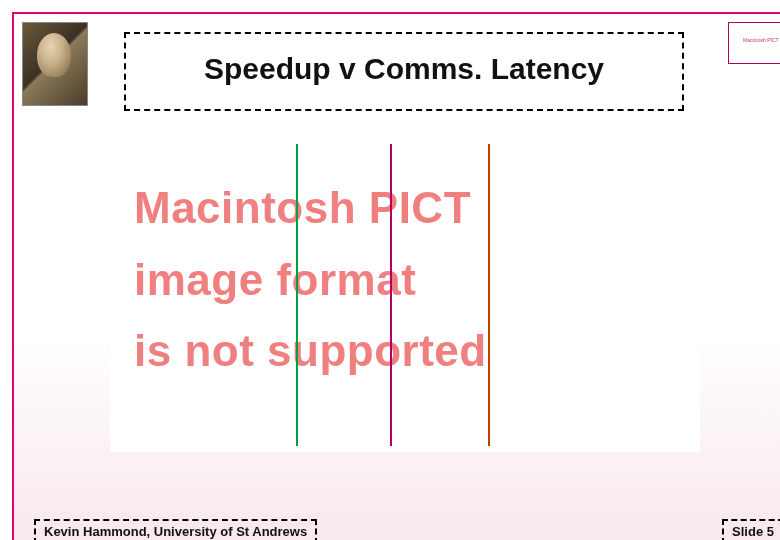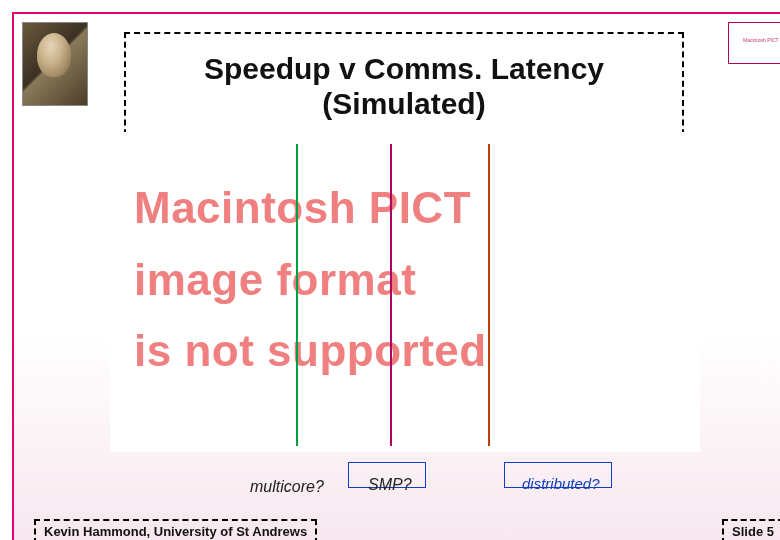--- a/index.html
+++ b/index.html
@@ -139,39 +139,31 @@
 
   <div class="thumb">
     <div class="tline">Macintosh PICT</div>
     <div class="tline">image format</div>
     <div class="tline">is not supported</div>
   </div>
 
   <div class="title-box">
     <h1>
       <span>Speedup v Comms. Latency</span><br>
-      <span>(Simulated)</span>
     </h1>
   </div>
 
   <div class="chart-pane">
     <div class="pict-text">
       <div>Macintosh PICT</div>
       <div>image format</div>
       <div>is not supported</div>
     </div>
     <div class="vline vl1"></div>
     <div class="vline vl2"></div>
     <div class="vline vl3"></div>
   </div>
 
-  <div class="category-row">
-    <span class="cat cat-multicore">multicore?</span>
-    <div class="cat-smp-box"></div>
-    <span class="cat cat-smp">SMP?</span>
-    <div class="cat-dist-box"></div>
-    <span class="cat cat-dist">distributed?</span>
-  </div>
 
   <div class="footer-left">Kevin Hammond, University of St Andrews</div>
   <div class="footer-right">Slide 5</div>
 
 </div>
 
 </body></html>

